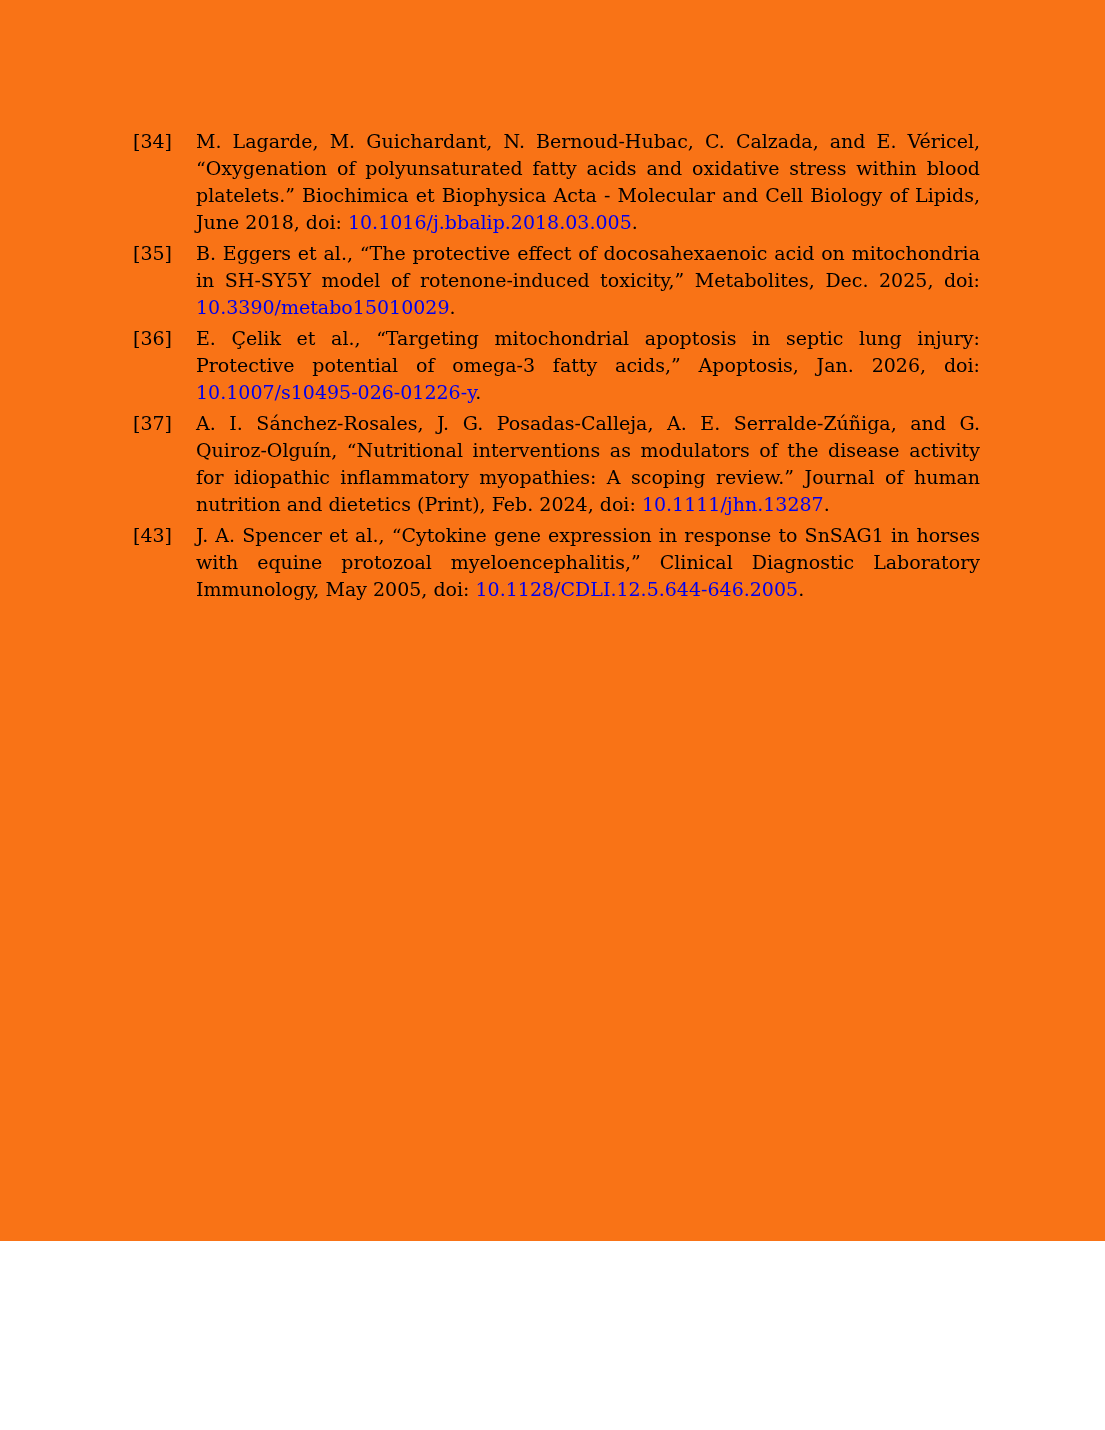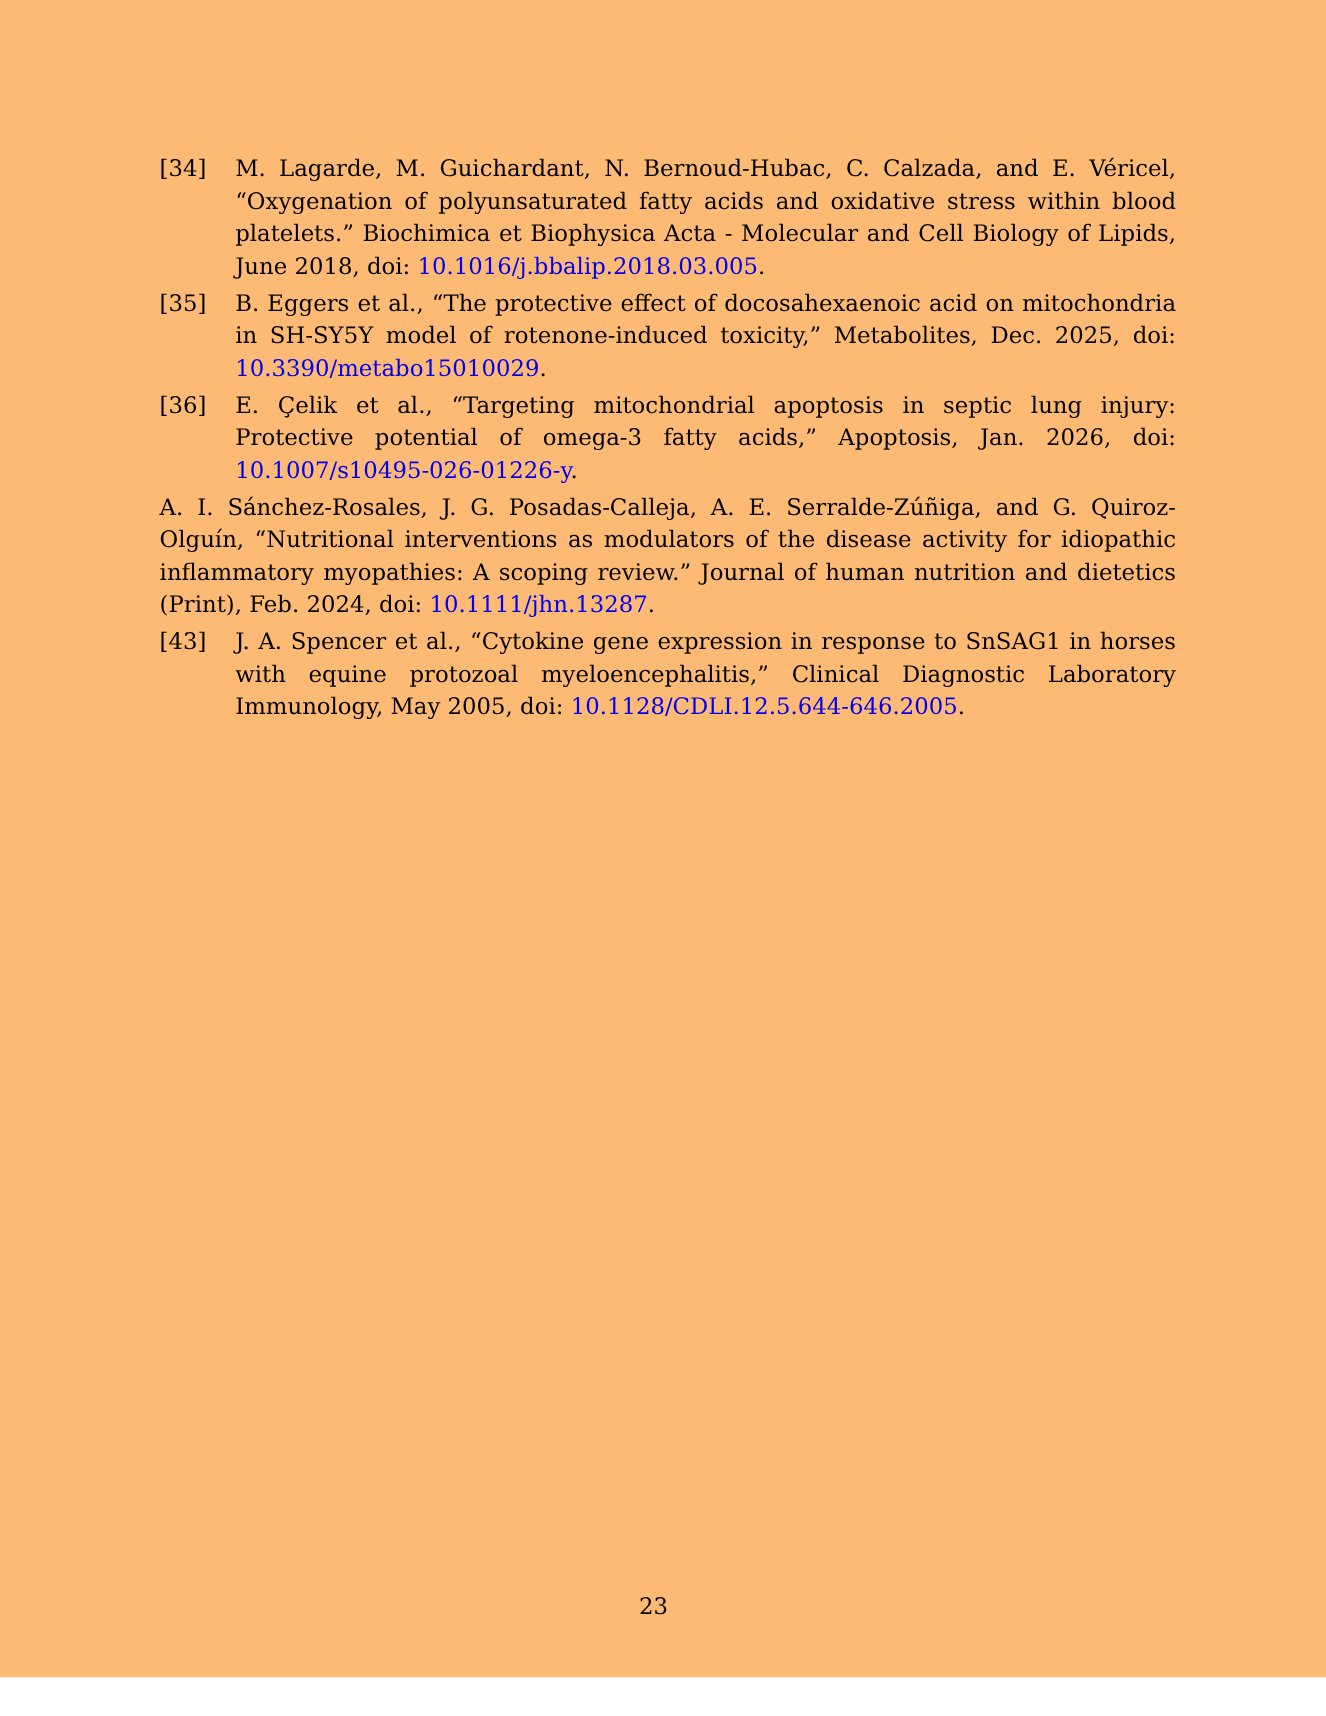--- a/index.html
+++ b/index.html
@@ -3,22 +3,22 @@
 <meta charset="utf-8">
 <style>
   html, body {
     margin: 0;
     padding: 0;
     background: #ffffff;
   }
   .page {
     position: relative;
     width: 1105px;
-    height: 1398px;
-    background: #fdba74;
+    height: 1241px;
+    background: #f97316;
     box-sizing: border-box;
     padding: 128px 125px 0 133px;
     font-family: "DejaVu Serif", "Liberation Serif", serif;
     font-size: 19px;
     line-height: 27px;
     color: #000000;
   }
   .ref-list {
     margin: 0;
     padding: 0;
@@ -66,20 +66,21 @@
       </div>
       <div class="ref">
         <span class="ref-label">[35]</span>
         <span class="ref-body"><span class="">B. Eggers </span><span class="italic">et al.</span><span class="">, “The protective effect of docosahexaenoic acid on mitochondria in SH-SY5Y model of rotenone-induced toxicity,” </span><span class="italic">Metabolites</span><span class="">, Dec. 2025, doi: </span><a class="doi-link" href="#">10.3390/metabo15010029</a><span class="">.</span></span>
       </div>
       <div class="ref">
         <span class="ref-label">[36]</span>
         <span class="ref-body"><span class="">E. Çelik </span><span class="italic">et al.</span><span class="">, “Targeting mitochondrial apoptosis in septic lung injury: Protective potential of omega-3 fatty acids,” </span><span class="italic">Apoptosis</span><span class="">, Jan. 2026, doi: </span><a class="doi-link" href="#">10.1007/s10495-026-01226-y</a><span class="">.</span></span>
       </div>
       <div class="ref">
+        <span class="ref-label">[37]</span>
         <span class="ref-body"><span class="">A. I. Sánchez-Rosales, J. G. Posadas-Calleja, A. E. Serralde-Zúñiga, and G. Quiroz-Olguín, “Nutritional interventions as modulators of the disease activity for idiopathic inflammatory myopathies: A scoping review.” </span><span class="italic">Journal of human nutrition and dietetics (Print)</span><span class="">, Feb. 2024, doi: </span><a class="doi-link" href="#">10.1111/jhn.13287</a><span class="">.</span></span>
       </div>
       <div class="ref">
         <span class="ref-label">[43]</span>
         <span class="ref-body"><span class="">J. A. Spencer </span><span class="italic">et al.</span><span class="">, “Cytokine gene expression in response to SnSAG1 in horses with equine protozoal myeloencephalitis,” </span><span class="italic">Clinical Diagnostic Laboratory Immunology</span><span class="">, May 2005, doi: </span><a class="doi-link" href="#">10.1128/CDLI.12.5.644-646.2005</a><span class="">.</span></span>
       </div>
     </div>
   <div class="page-number">23</div>
 </div>
 

